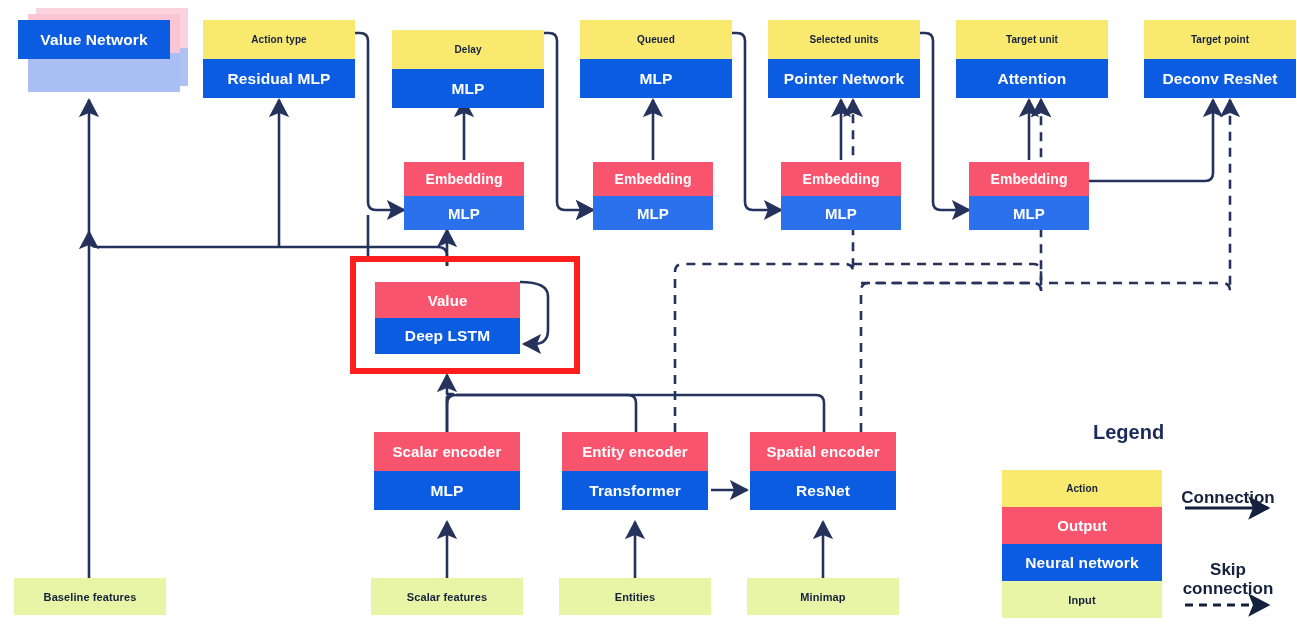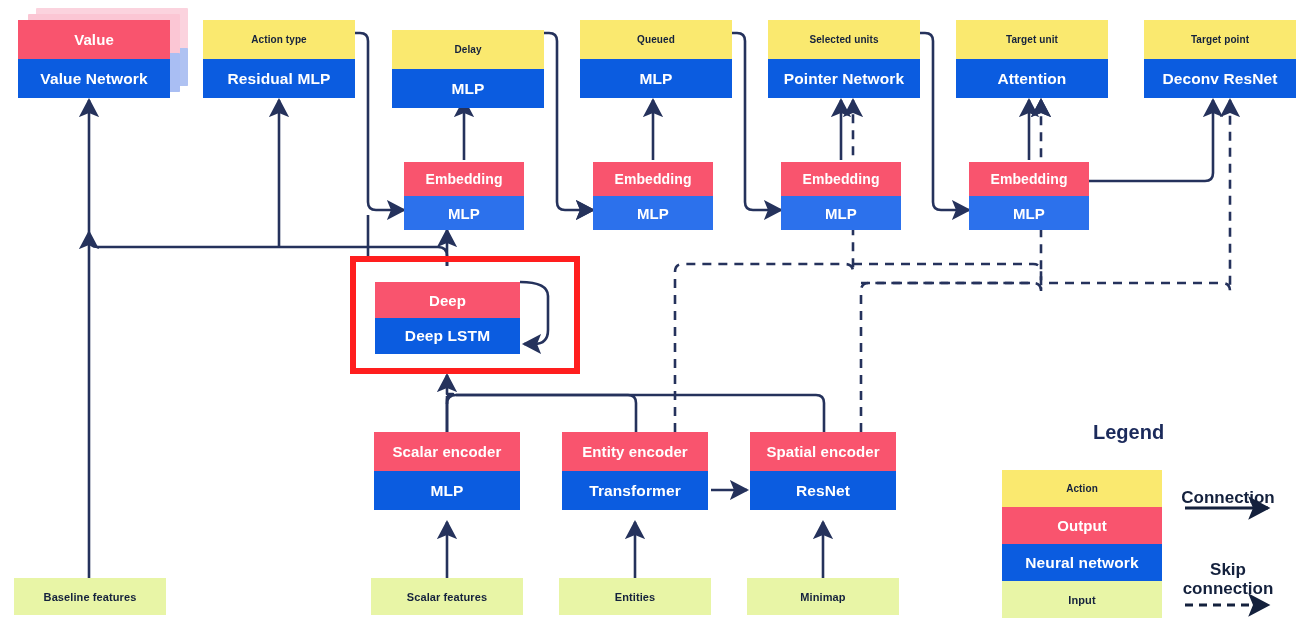--- a/index.html
+++ b/index.html
@@ -117,21 +117,20 @@
       <path d="M1185,605 L1268,605"></path>
     </g>
   </svg>
 
   <div class="ghost" style="left:36px;top:8px;width:152px;height:78px;background:#FBD3DE;"></div>
   <div class="ghost" style="left:36px;top:48px;width:152px;height:38px;background:#AFC2F2;"></div>
   <div class="ghost" style="left:28px;top:14px;width:152px;height:78px;background:#FBC6D4;"></div>
   <div class="ghost" style="left:28px;top:53px;width:152px;height:39px;background:#A9BEF3;"></div>
 
   <div class="node" style="left:18px;top:20px;width:152px;height:78px;">
-    <div class="band band-output" style="height:39px;">Value</div>
     <div class="band band-nn" style="height:39px;">Value Network</div>
   </div>
 
   <div class="node" style="left:203px;top:20px;width:152px;height:78px;">
     <div class="band band-action" style="height:39px;">Action type</div>
     <div class="band band-nn" style="height:39px;">Residual MLP</div>
   </div>
 
   <div class="node" style="left:392px;top:6px;width:152px;height:82px;margin-top:24px;">
     <div class="band band-action" style="height:39px;">Delay</div>
@@ -173,21 +172,21 @@
     <div class="band band-nn-light" style="height:34px;">MLP</div>
   </div>
 
   <div class="node" style="left:969px;top:162px;width:120px;height:68px;">
     <div class="band band-output" style="height:34px;font-size:14px;">Embedding</div>
     <div class="band band-nn-light" style="height:34px;">MLP</div>
   </div>
 
   <div class="hl-box" style="left:350px;top:256px;width:230px;height:118px;"></div>
   <div class="node" style="left:375px;top:282px;width:145px;height:72px;">
-    <div class="band band-output" style="height:36px;">Deep</div>
+    <div class="band band-output" style="height:36px;">Value</div>
     <div class="band band-nn" style="height:36px;">Deep LSTM</div>
   </div>
 
   <div class="node" style="left:374px;top:432px;width:146px;height:78px;">
     <div class="band band-output" style="height:39px;">Scalar encoder</div>
     <div class="band band-nn" style="height:39px;">MLP</div>
   </div>
 
   <div class="node" style="left:562px;top:432px;width:146px;height:78px;">
     <div class="band band-output" style="height:39px;">Entity encoder</div>

